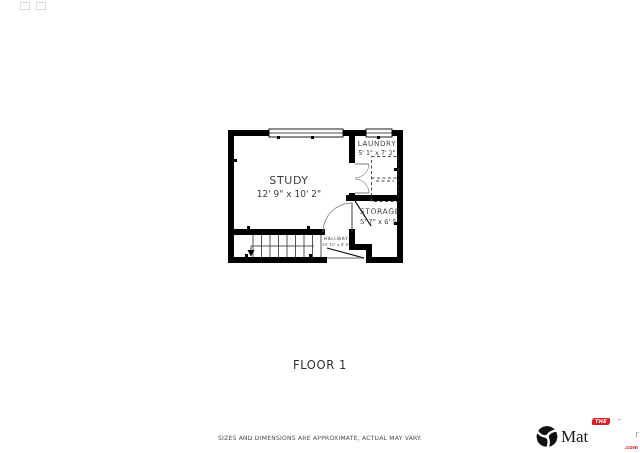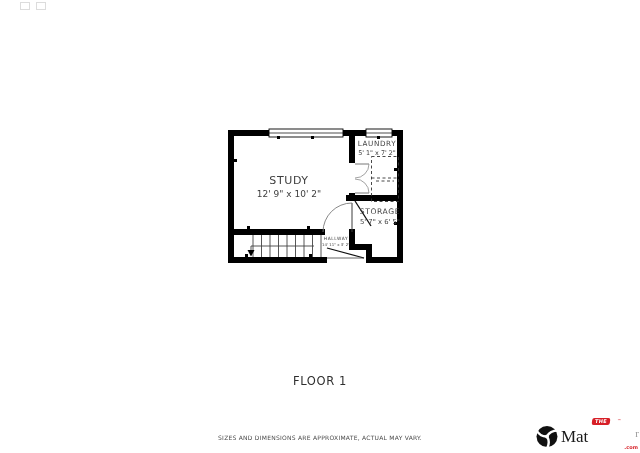--- a/index.html
+++ b/index.html
@@ -11,21 +11,21 @@
   .artifact{position:absolute;border:1px solid #dcdcdc;background:#fff;}
   #artifact-1{left:20px;top:2px;width:8px;height:6px;}
   #artifact-2{left:36px;top:2px;width:8px;height:6px;}
 
   #plan-svg{position:absolute;left:0;top:0;}
 
   .room-name{fill:#3e3e3e;letter-spacing:.6px;}
   .room-dims{fill:#3e3e3e;}
 
   #floor-label{
-    position:absolute;left:0;right:0;top:374px;text-align:center;
+    position:absolute;left:0;right:0;top:358px;text-align:center;
     font-size:11.5px;color:#2e2e2e;letter-spacing:.6px;
   }
   #disclaimer{
     position:absolute;left:0;right:0;top:434px;text-align:center;
     font-size:6px;color:#4a4a4a;letter-spacing:.25px;
   }
 
   #logo{
     position:absolute;left:536px;top:420px;width:102px;height:32px;
     display:flex;align-items:center;

